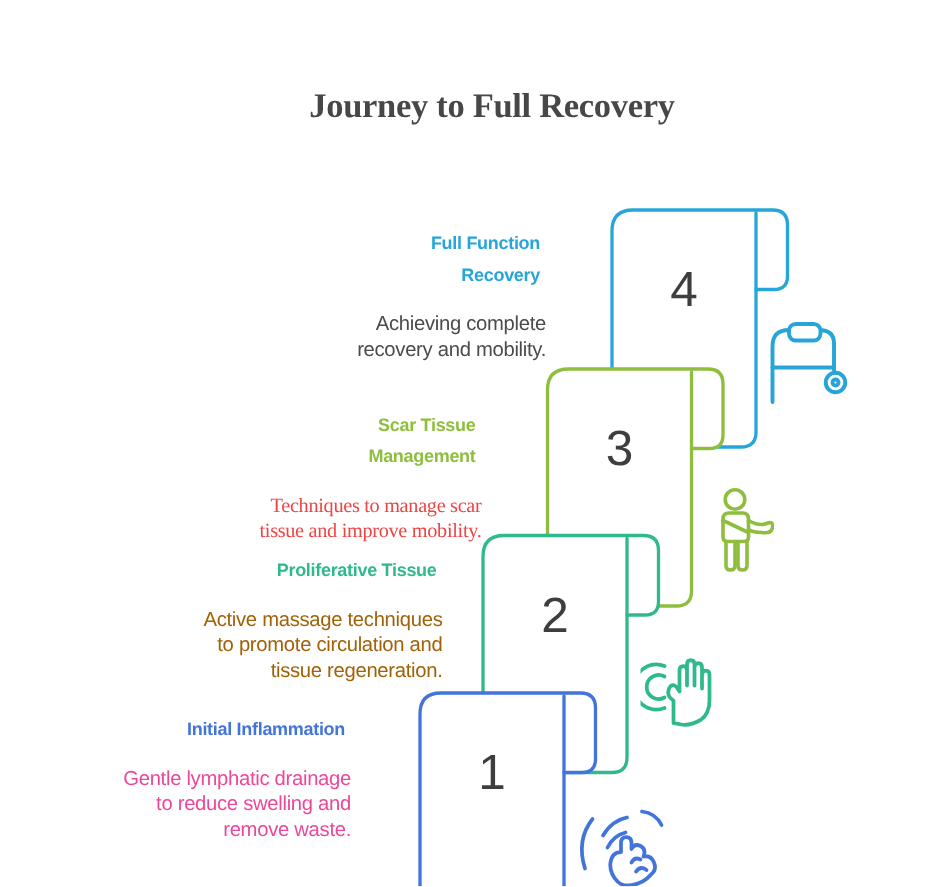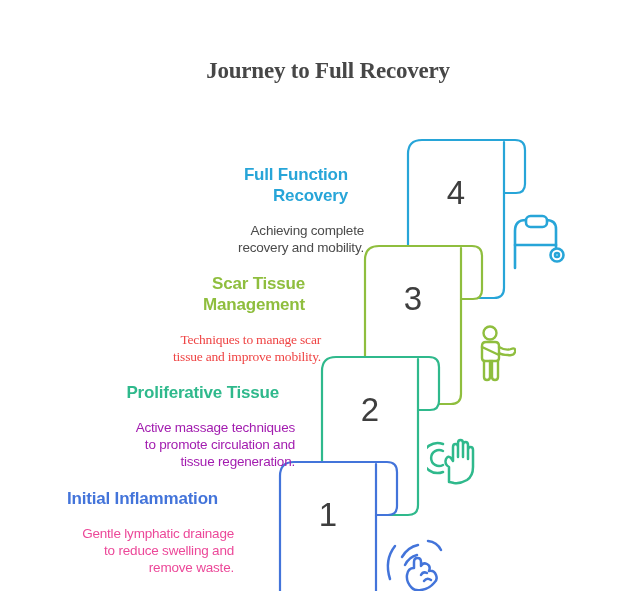--- a/index.html
+++ b/index.html
@@ -11,21 +11,21 @@
     position:absolute;top:42px;left:0;width:100%;margin:16px;text-align:center;
     font-size:23px;font-weight:700;letter-spacing:-0.2px;font-family:Liberation Serif, serif;
   }
   .scrolls{position:absolute;left:0;top:0;}
   .num{
     position:absolute;width:60px;height:44px;text-align:center;
     font-size:33px;line-height:44px;font-weight:400;
   }
   .block{position:absolute;text-align:right;}
   .block h2{
-    margin:16px;font-size:17px;font-weight:700;line-height:21px;
+    margin:4px;font-size:12px;font-weight:700;line-height:21px;
     letter-spacing:-0.2px;white-space:pre-line;
   }
   .block p{
     margin:13px 0 0;font-size:13.5px;font-weight:400;line-height:17px;
     letter-spacing:-0.2px;white-space:pre-line;
   }
   .icon{position:absolute;}
 </style>
 </head>
 <body>
@@ -57,29 +57,29 @@
   <div class="num" style="left: 340px; top: 388px; color: rgb(62, 62, 62);">2</div>
   <div class="num" style="left: 383px; top: 277px; color: rgb(62, 62, 62);">3</div>
   <div class="num" style="left: 426px; top: 171px; color: rgb(62, 62, 62);">4</div>
 
   <div class="block" style="right:260px;top:148px;">
     <h2 style="color: rgb(39, 165, 216);">Full Function
 Recovery</h2>
     <p style="color: rgb(75, 75, 75);">Achieving complete
 recovery and mobility.</p>
   </div>
-  <div class="block" style="right:303px;top:257px;">
+  <div class="block" style="right:303px;top:269px;">
     <h2 style="color: rgb(143, 190, 62);">Scar Tissue
 Management</h2>
     <p style="color: #ef4444; font-family: Liberation Serif, serif;">Techniques to manage scar
 tissue and improve mobility.</p>
   </div>
   <div class="block" style="right:329px;top:366px;">
     <h2 style="color: rgb(47, 185, 140);">Proliferative Tissue</h2>
-    <p style="color: #a21caf;">Active massage techniques
+    <p style="color: #a16207;">Active massage techniques
 to promote circulation and
 tissue regeneration.</p>
   </div>
   <div class="block" style="right:390px;top:472px;">
     <h2 style="color: rgb(67, 116, 218);">Initial Inflammation</h2>
     <p style="color: #ec4899;">Gentle lymphatic drainage
 to reduce swelling and
 remove waste.</p>
   </div>
 

